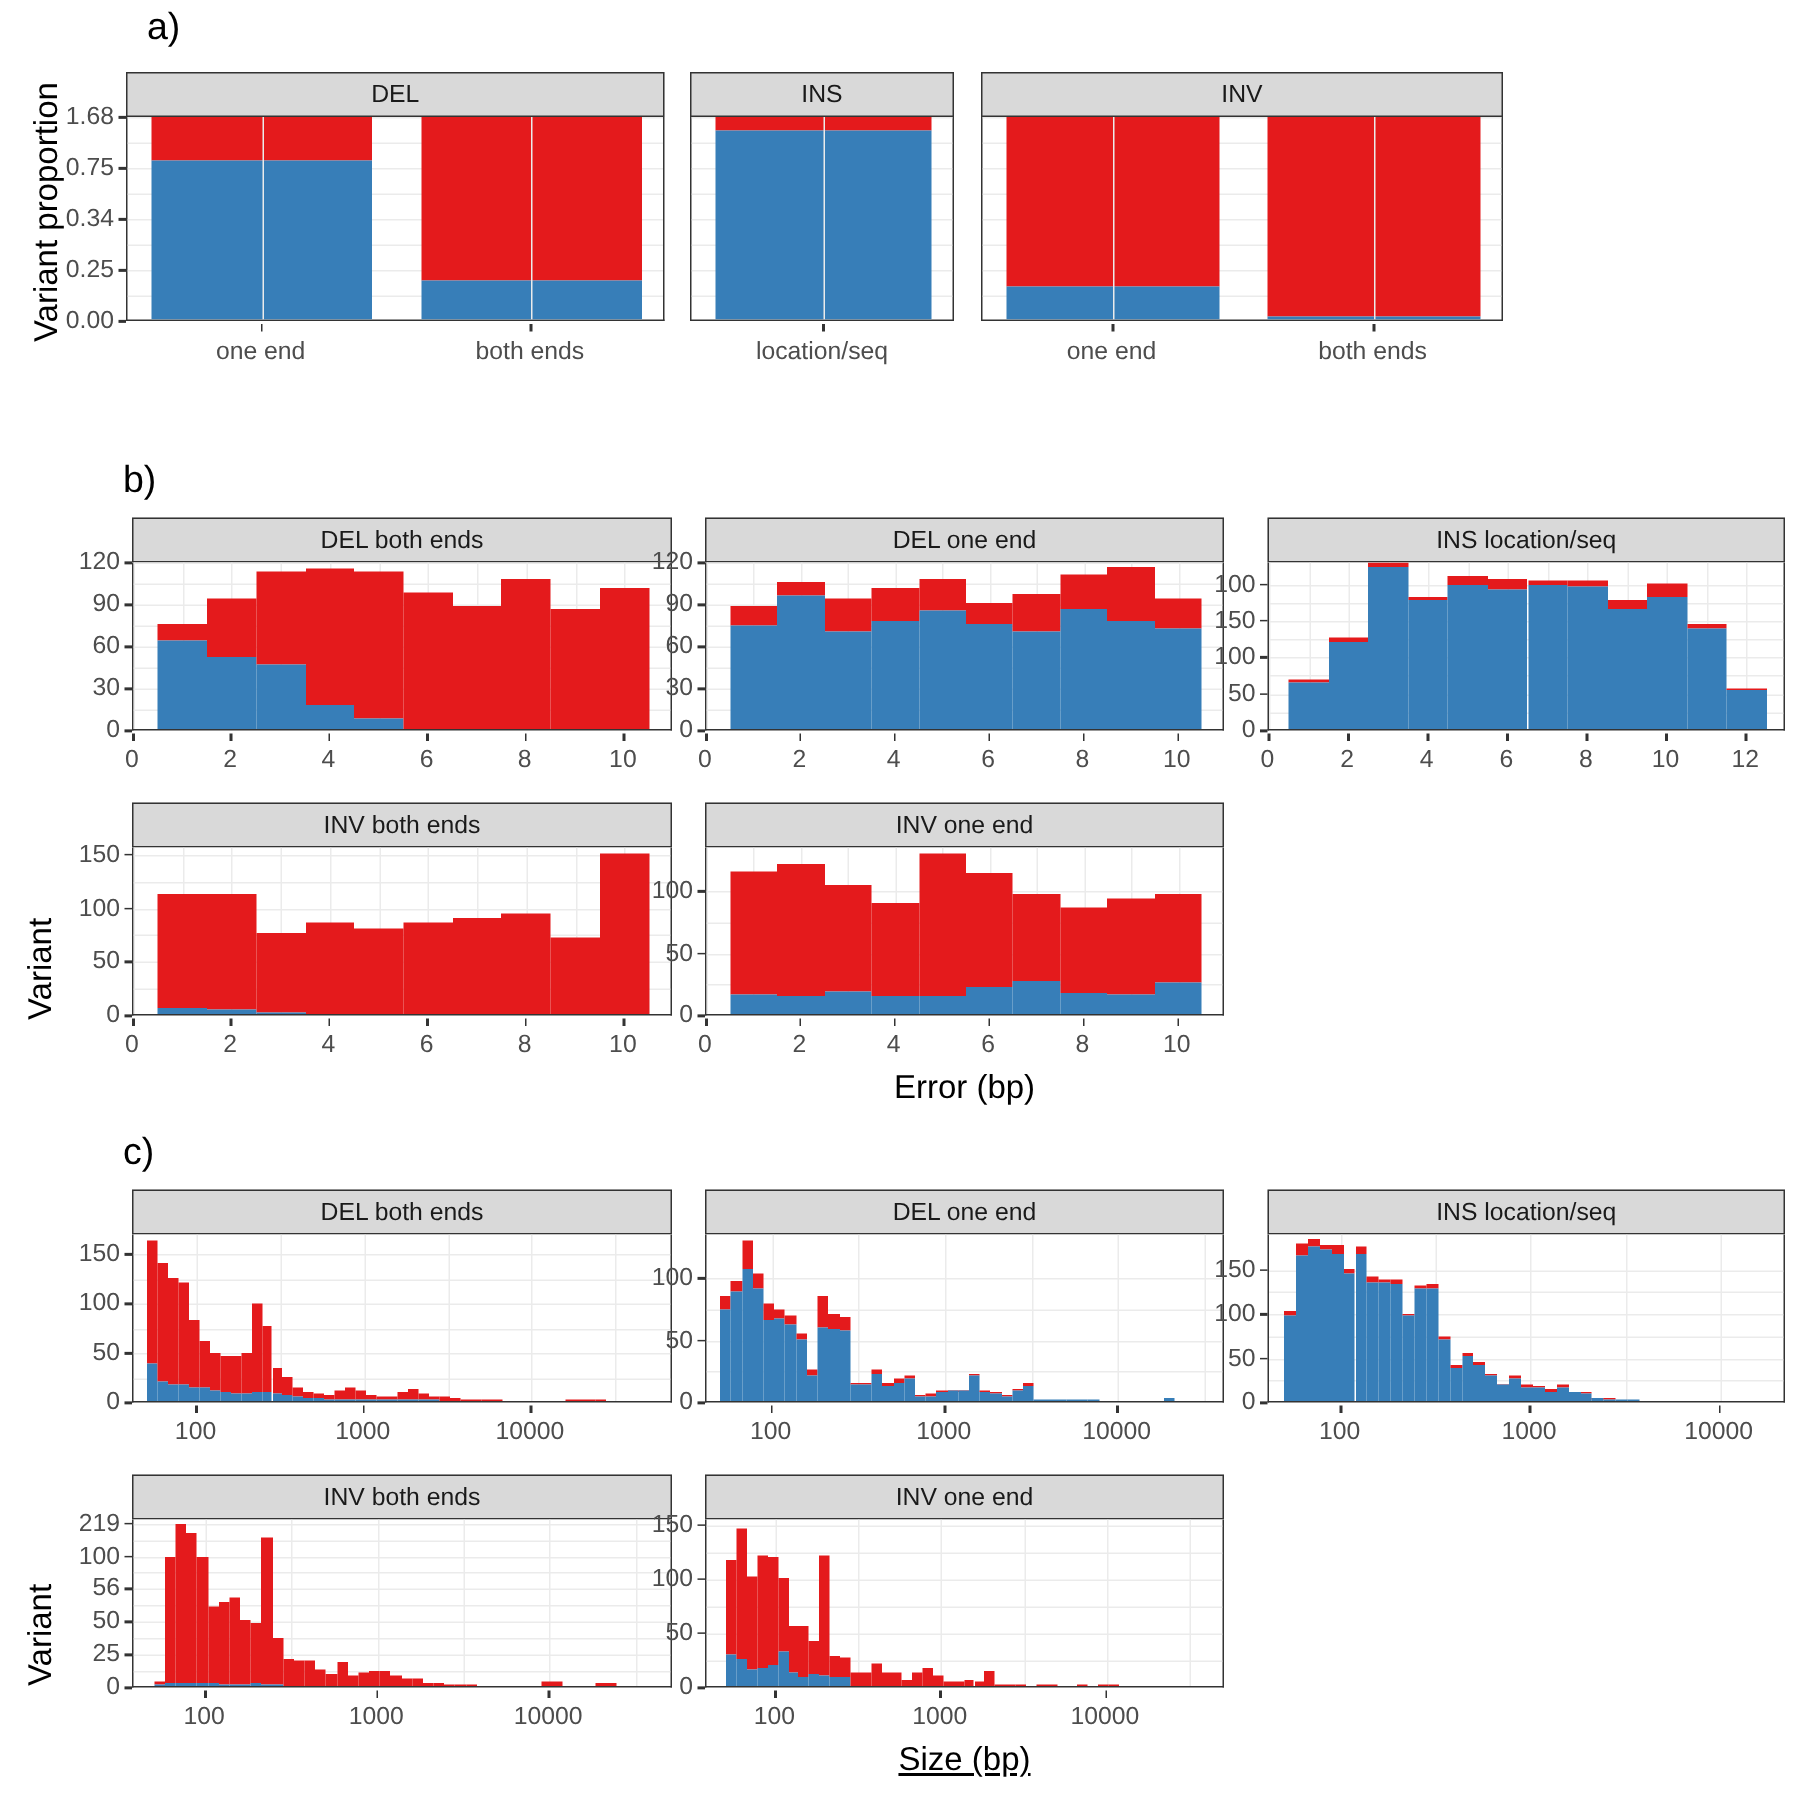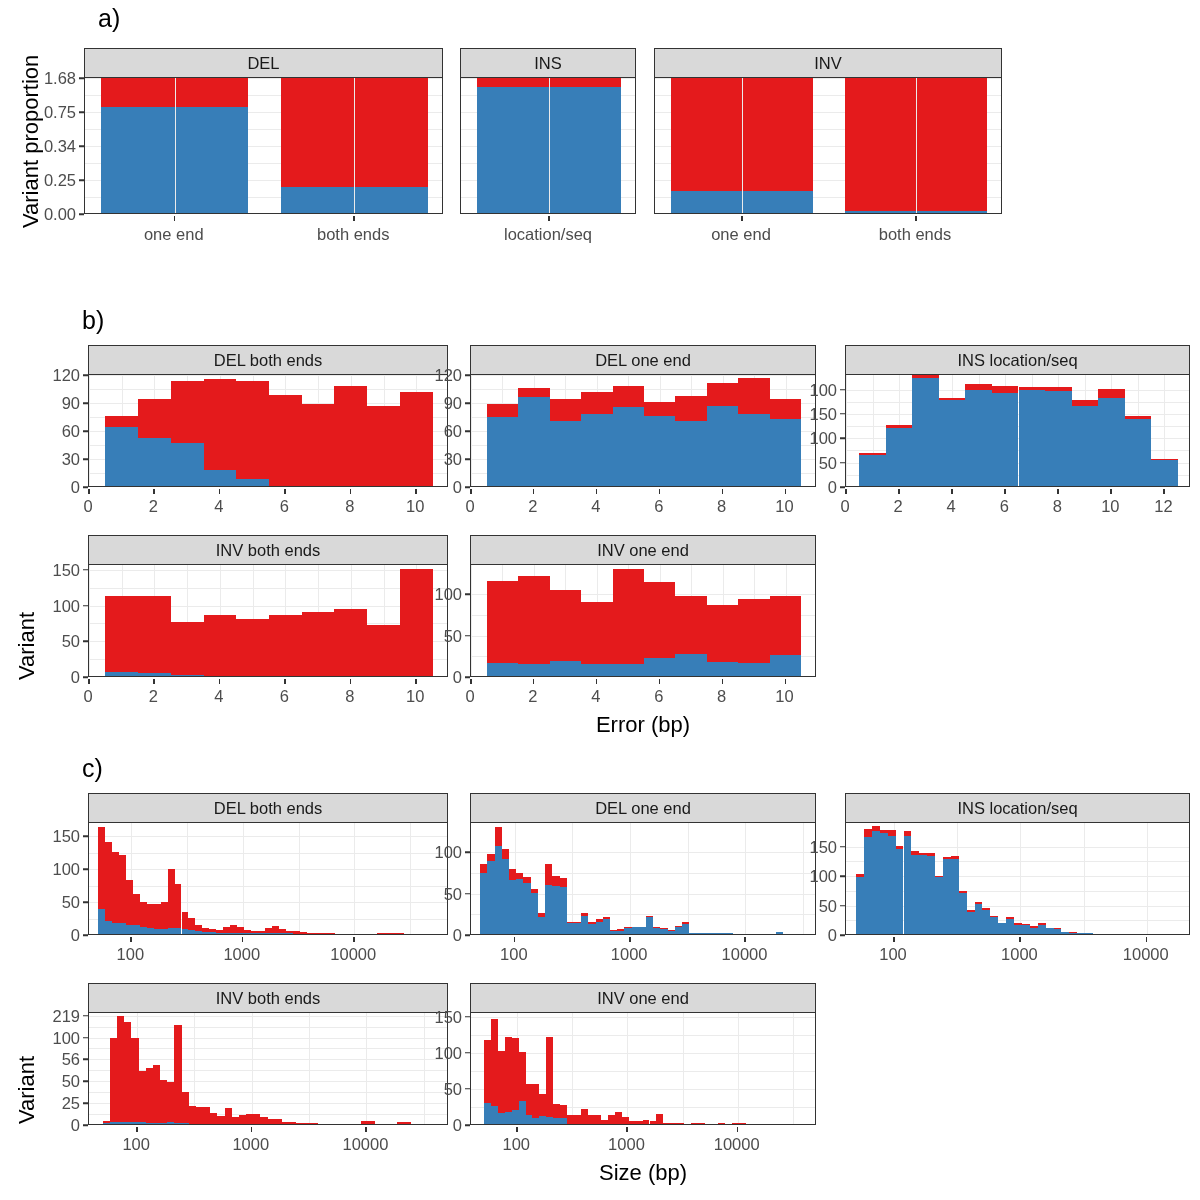--- a/index.html
+++ b/index.html
@@ -1377,14 +1377,14 @@
     <div class="tickmark-y" style="left: 464.5px; top: 1052.74px;"></div>
     <div class="ytick-lab" style="left: 394px; width: 68px; top: 1052.74px;">100</div>
     <div class="tickmark-y" style="left: 464.5px; top: 1016.61px;"></div>
     <div class="ytick-lab" style="left: 394px; width: 68px; top: 1016.61px;">150</div>
     <div class="tickmark-x" style="left: 516.28px; top: 1126.5px;"></div>
     <div class="xtick-lab" style="left: 466.28px; width: 100px; top: 1135px;">100</div>
     <div class="tickmark-x" style="left: 626.471px; top: 1126.5px;"></div>
     <div class="xtick-lab" style="left: 576.471px; width: 100px; top: 1135px;">1000</div>
     <div class="tickmark-x" style="left: 736.662px; top: 1126.5px;"></div>
     <div class="xtick-lab" style="left: 686.662px; width: 100px; top: 1135px;">10000</div>
-    <div class="axis-title" style="left: 470px; width: 346px; top: 1160px;">Size (bp)</div>
+    <div class="axis-title" style="left: 470px; width: 346px; top: 1160px; text-decoration: underline;">Size (bp)</div>
   </div>
 
 </body></html>

